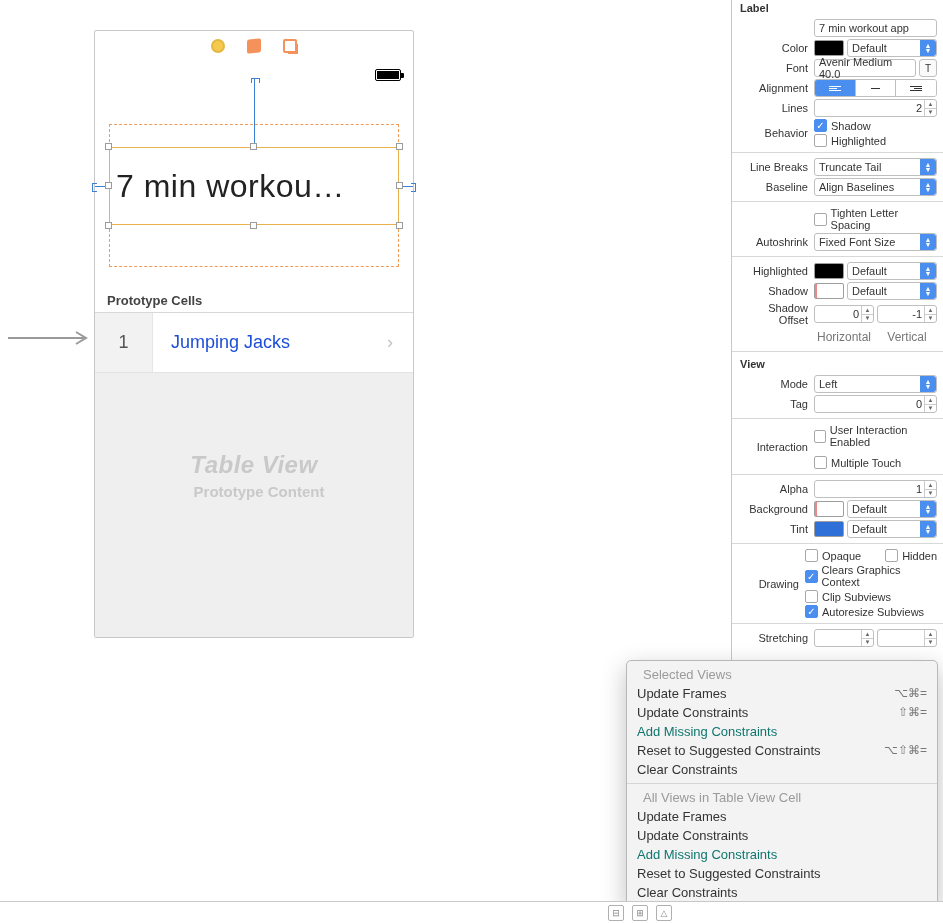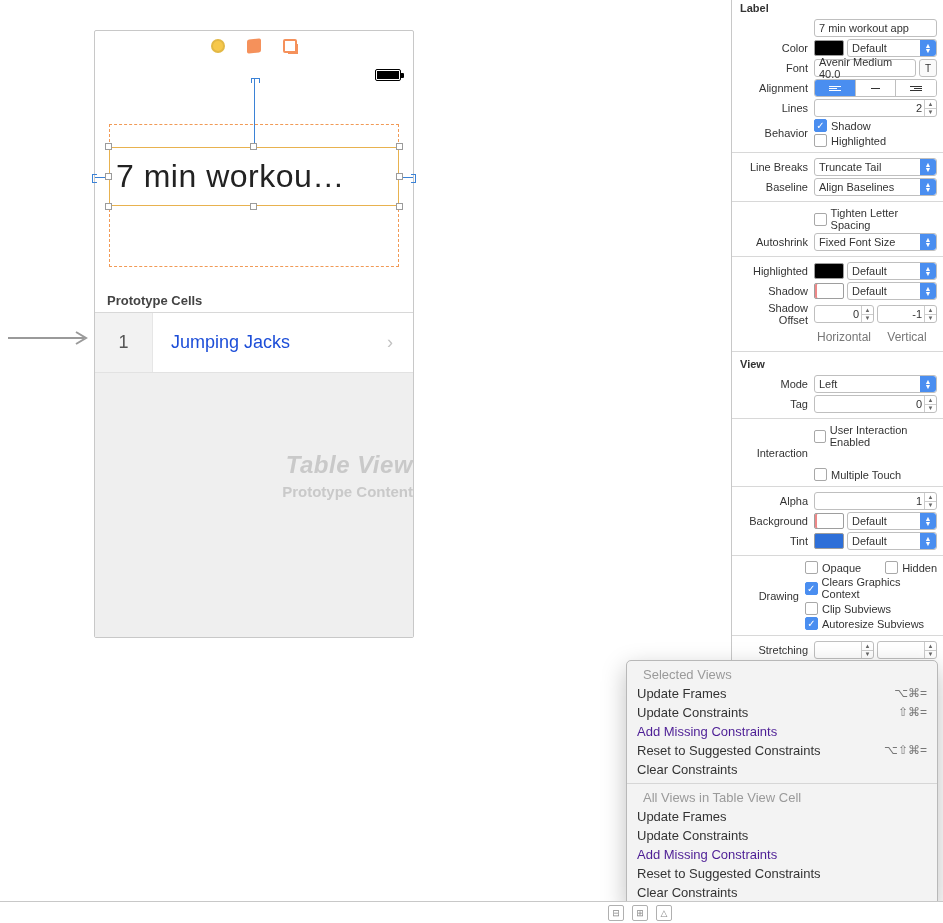--- a/index.html
+++ b/index.html
@@ -29,21 +29,21 @@
 
 .guide-v { position:absolute; left: 50%; top:48px; width:1px; height:68px; background:#3b82d6; }
 .guide-v::before, .guide-v::after {
   content:""; position:absolute; left:-3px; width:7px; height:7px;
 }
 .guide-v::before { top:-1px; border-top:1px solid #3b82d6; border-left:1px solid #3b82d6; border-right:1px solid #3b82d6; height:4px; }
 .guide-v::after { bottom:-3px; border-bottom:1px solid #3b82d6; }
 
 
 .sel-label-wrap {
-  position:absolute; left: 14px; top: 116px; width: 290px; height: 59px;
+  position:absolute; left: 14px; top: 116px; width: 290px; height: 78px;
 }
 .sel-label {
   width:100%; height:100%; border:1px solid #e8b24f; background:#fff;
   display:flex; align-items:center; padding: 0 6px;
   font-size: 32px; font-weight: 500; color: #222; white-space: nowrap; overflow: hidden;
   letter-spacing: 0.5px;
 }
 .sel-handle {
   position:absolute; width:7px; height:7px; background:#fff; border:1px solid #9b9b9b;
 }
@@ -65,21 +65,21 @@
 .proto-header { position:absolute; left:0; top:258px; right:0; height:24px; padding:0 12px;
   font-size:13px; font-weight:600; color:#444; display:flex; align-items:center;
   border-bottom:1px solid #d8d8d8; background:#fff; }
 .table-area { position:absolute; left:0; top:282px; right:0; bottom:0; background:#efefef; }
 .cell { display:flex; align-items:center; height:60px; background:#fff; border-bottom:1px solid #e2e2e2; }
 .cell .num { width:58px; height:100%; display:flex; align-items:center; justify-content:center;
   font-size:18px; color:#555; background:#f2f2f2; border-right:1px solid #e6e6e6; }
 .cell .lbl { flex:1; padding:0 18px; font-size:18px; font-weight:400; color:#1d4ed8; }
 .cell .disclosure { width:26px; color:#c2c2c2; font-size:18px; }
 
-.table-placeholder { text-align:right; padding-top:78px; color:#c9c9c9; }
+.table-placeholder { text-align:center; padding-top:78px; color:#c9c9c9; }
 .table-placeholder .tv { font-size:24px; font-weight:700; font-style:italic; letter-spacing:0.5px; }
 .table-placeholder .pc { font-size:15px; font-weight:600; margin-top:4px;margin-left:10px; }
 
 
 .arrow-in {
   position:absolute; left:8px; top:338px; width:82px; height:1px;
 }
 .arrow-in svg { position:absolute; left:0; top:-8px; }
 
 
@@ -129,21 +129,21 @@
 .sub-label { font-size:12px; color:#777; text-align:center; }
 
 
 .context-menu {
   position:absolute; left:626px; top:660px; width:312px;
   background:#f3f3f3; border:1px solid #b8b8b8; border-radius:5px;
   box-shadow:0 8px 24px rgba(0,0,0,0.25); font-size:13px; color:#333; padding:4px 0;
 }
 .context-menu .group-title { color:#9a9a9a; padding:2px 16px; font-size:13px; }
 .context-menu .item { display:flex; justify-content:space-between; padding:2px 10px; }
-.context-menu .item.disabled { color:#4c1d95; }
+.context-menu .item.disabled { color:#0f766e; }
 .context-menu .shortcut { color:#777; font-size:12px; }
 .context-menu hr { border:none; border-top:1px solid #d6d6d6; margin:4px 0; }
 
 
 .bottom-bar { position:absolute; left:0; bottom:0; right:0; height:22px; border-top:1px solid #c8c8c8; background:#fff; }
 .constraint-icons { position:absolute; left:608px; bottom:2px; display:flex; gap:8px; }
 .ci { width:16px; height:16px; border:1px solid #b0b0b0; border-radius:2px; display:flex; align-items:center; justify-content:center; font-size:9px; color:#888; }
 </style>
 </head>
 <body>
@@ -409,21 +409,21 @@
             <div>▼</div>
           </div>
         </div>
       </div>
   </div>
 
   <div class="divider"></div>
 
   <div class="row">
     <div class="label">Interaction</div>
-    <div class="control" style="flex-direction:column;align-items:flex-start;gap:20px;">
+    <div class="control" style="flex-direction:column;align-items:flex-start;gap:8px;">
       <label class="chk">
           <span class="box"></span>
           <span>User Interaction Enabled</span>
         </label>
       <label class="chk">
           <span class="box"></span>
           <span>Multiple Touch</span>
         </label>
     </div>
   </div>

